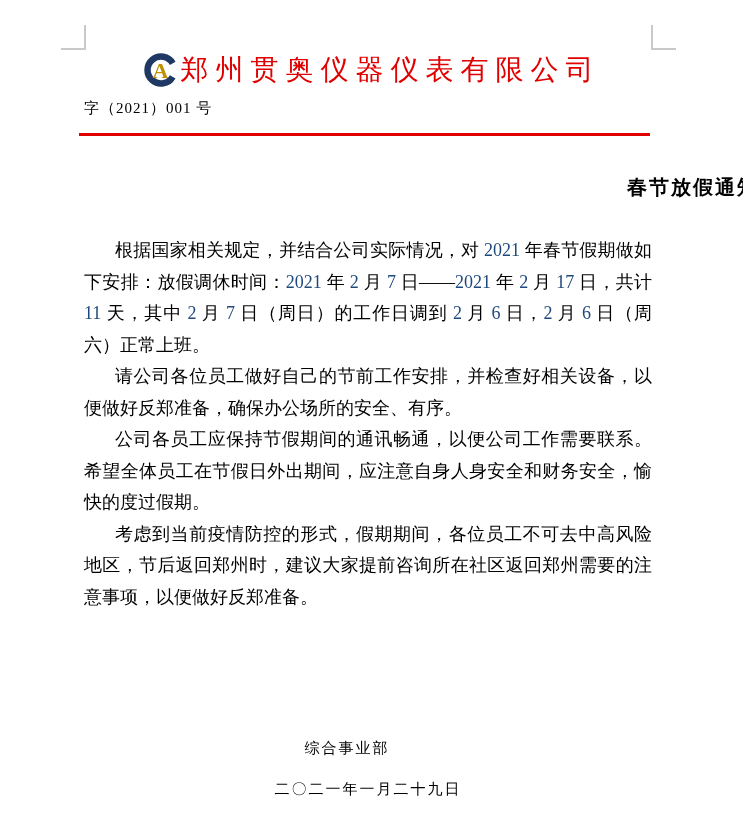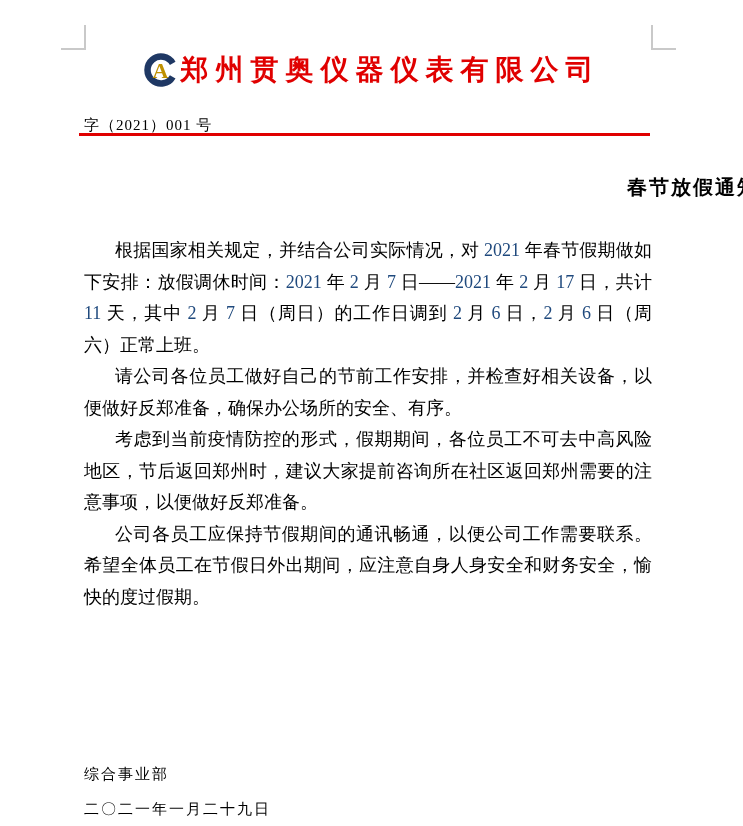--- a/index.html
+++ b/index.html
@@ -25,47 +25,47 @@
   #crop-tr-v{left:651px;top:25px;width:2px;height:24px;}
   #crop-tr-h{left:651px;top:48px;width:25px;height:2px;}
 
   
   .letterhead{
     position:absolute;left:0;top:52px;width:100%;
     display:flex;justify-content:center;align-items:center;gap:2px;
   }
   .logo{width:36px;height:36px;flex:0 0 auto;display:block;}
   .company{
-    margin:0;font-size:28px;font-weight:bold;
+    margin:0;font-size:28px;font-weight:normal;
     color:var(--accent-red);letter-spacing:7px;white-space:nowrap;
     line-height:36px;
   }
 
-  .docnum{position:absolute;left:84px;top:116px;font-size:15px;letter-spacing:1px;}
+  .docnum{position:absolute;left:84px;top:99px;font-size:15px;letter-spacing:1px;}
   .redline{position:absolute;left:79px;top:133px;width:571px;height:3px;background:var(--accent-red);}
 
   .title{
     position:absolute;left:0;top:158px;width:100%;
     margin:16px;text-align:right;
     font-size:20px;font-weight:bold;letter-spacing:2px;
   }
 
   .body-text{
     position:absolute;left:84px;top:235px;width:568px;
     font-size:18px;line-height:31.5px;text-align:justify;
   }
   .body-text p{margin:0;text-indent:31px;}
   .num{color:var(--num-color);font-family:"Liberation Serif","DejaVu Serif",serif;}
 
   .sig{
-    position:absolute;left:84px;top:764px;width:568px;
-    text-align:left;font-size:15px;line-height:21px;
+    position:absolute;left:84px;top:738px;width:568px;
+    text-align:center;font-size:15px;line-height:21px;
   }
   .dept{padding-right:42px;letter-spacing:2px;}
-  .date{margin-top:14px;padding-right:0;letter-spacing:2px;}
+  .date{margin-top:20px;padding-right:0;letter-spacing:2px;}
 </style>
 </head>
 <body>
 
 <div class="page">
 
   <div class="crop" id="crop-tl-v"></div>
   <div class="crop" id="crop-tl-h"></div>
   <div class="crop" id="crop-tr-v"></div>
   <div class="crop" id="crop-tr-h"></div>
@@ -79,22 +79,22 @@
   </header>
 
   <div class="docnum">字（2021）001 号</div>
   <div class="redline"></div>
 
   <h2 class="title">春节放假通知</h2>
 
   <div class="body-text">
       <p>根据国家相关规定，并结合公司实际情况，对 <span class="num">2021</span> 年春节假期做如下安排：放假调休时间：<span class="num">2021</span> 年 <span class="num">2</span> 月 <span class="num">7</span> 日——<span class="num">2021</span> 年 <span class="num">2</span> 月 <span class="num">17</span> 日，共计 <span class="num">11</span> 天，其中 <span class="num">2</span> 月 <span class="num">7</span> 日（周日）的工作日调到 <span class="num">2</span> 月 <span class="num">6</span> 日，<span class="num">2</span> 月 <span class="num">6</span> 日（周六）正常上班。</p>
       <p>请公司各位员工做好自己的节前工作安排，并检查好相关设备，以便做好反郑准备，确保办公场所的安全、有序。</p>
+      <p>公司各员工应保持节假期间的通讯畅通，以便公司工作需要联系。希望全体员工在节假日外出期间，应注意自身人身安全和财务安全，愉快的度过假期。</p>
       <p>考虑到当前疫情防控的形式，假期期间，各位员工不可去中高风险地区，节后返回郑州时，建议大家提前咨询所在社区返回郑州需要的注意事项，以便做好反郑准备。</p>
-      <p>公司各员工应保持节假期间的通讯畅通，以便公司工作需要联系。希望全体员工在节假日外出期间，应注意自身人身安全和财务安全，愉快的度过假期。</p>
     </div>
 
   <div class="sig">
     <div class="dept">综合事业部</div>
     <div class="date">二〇二一年一月二十九日</div>
   </div>
 
 </div>
 
 </body></html>

